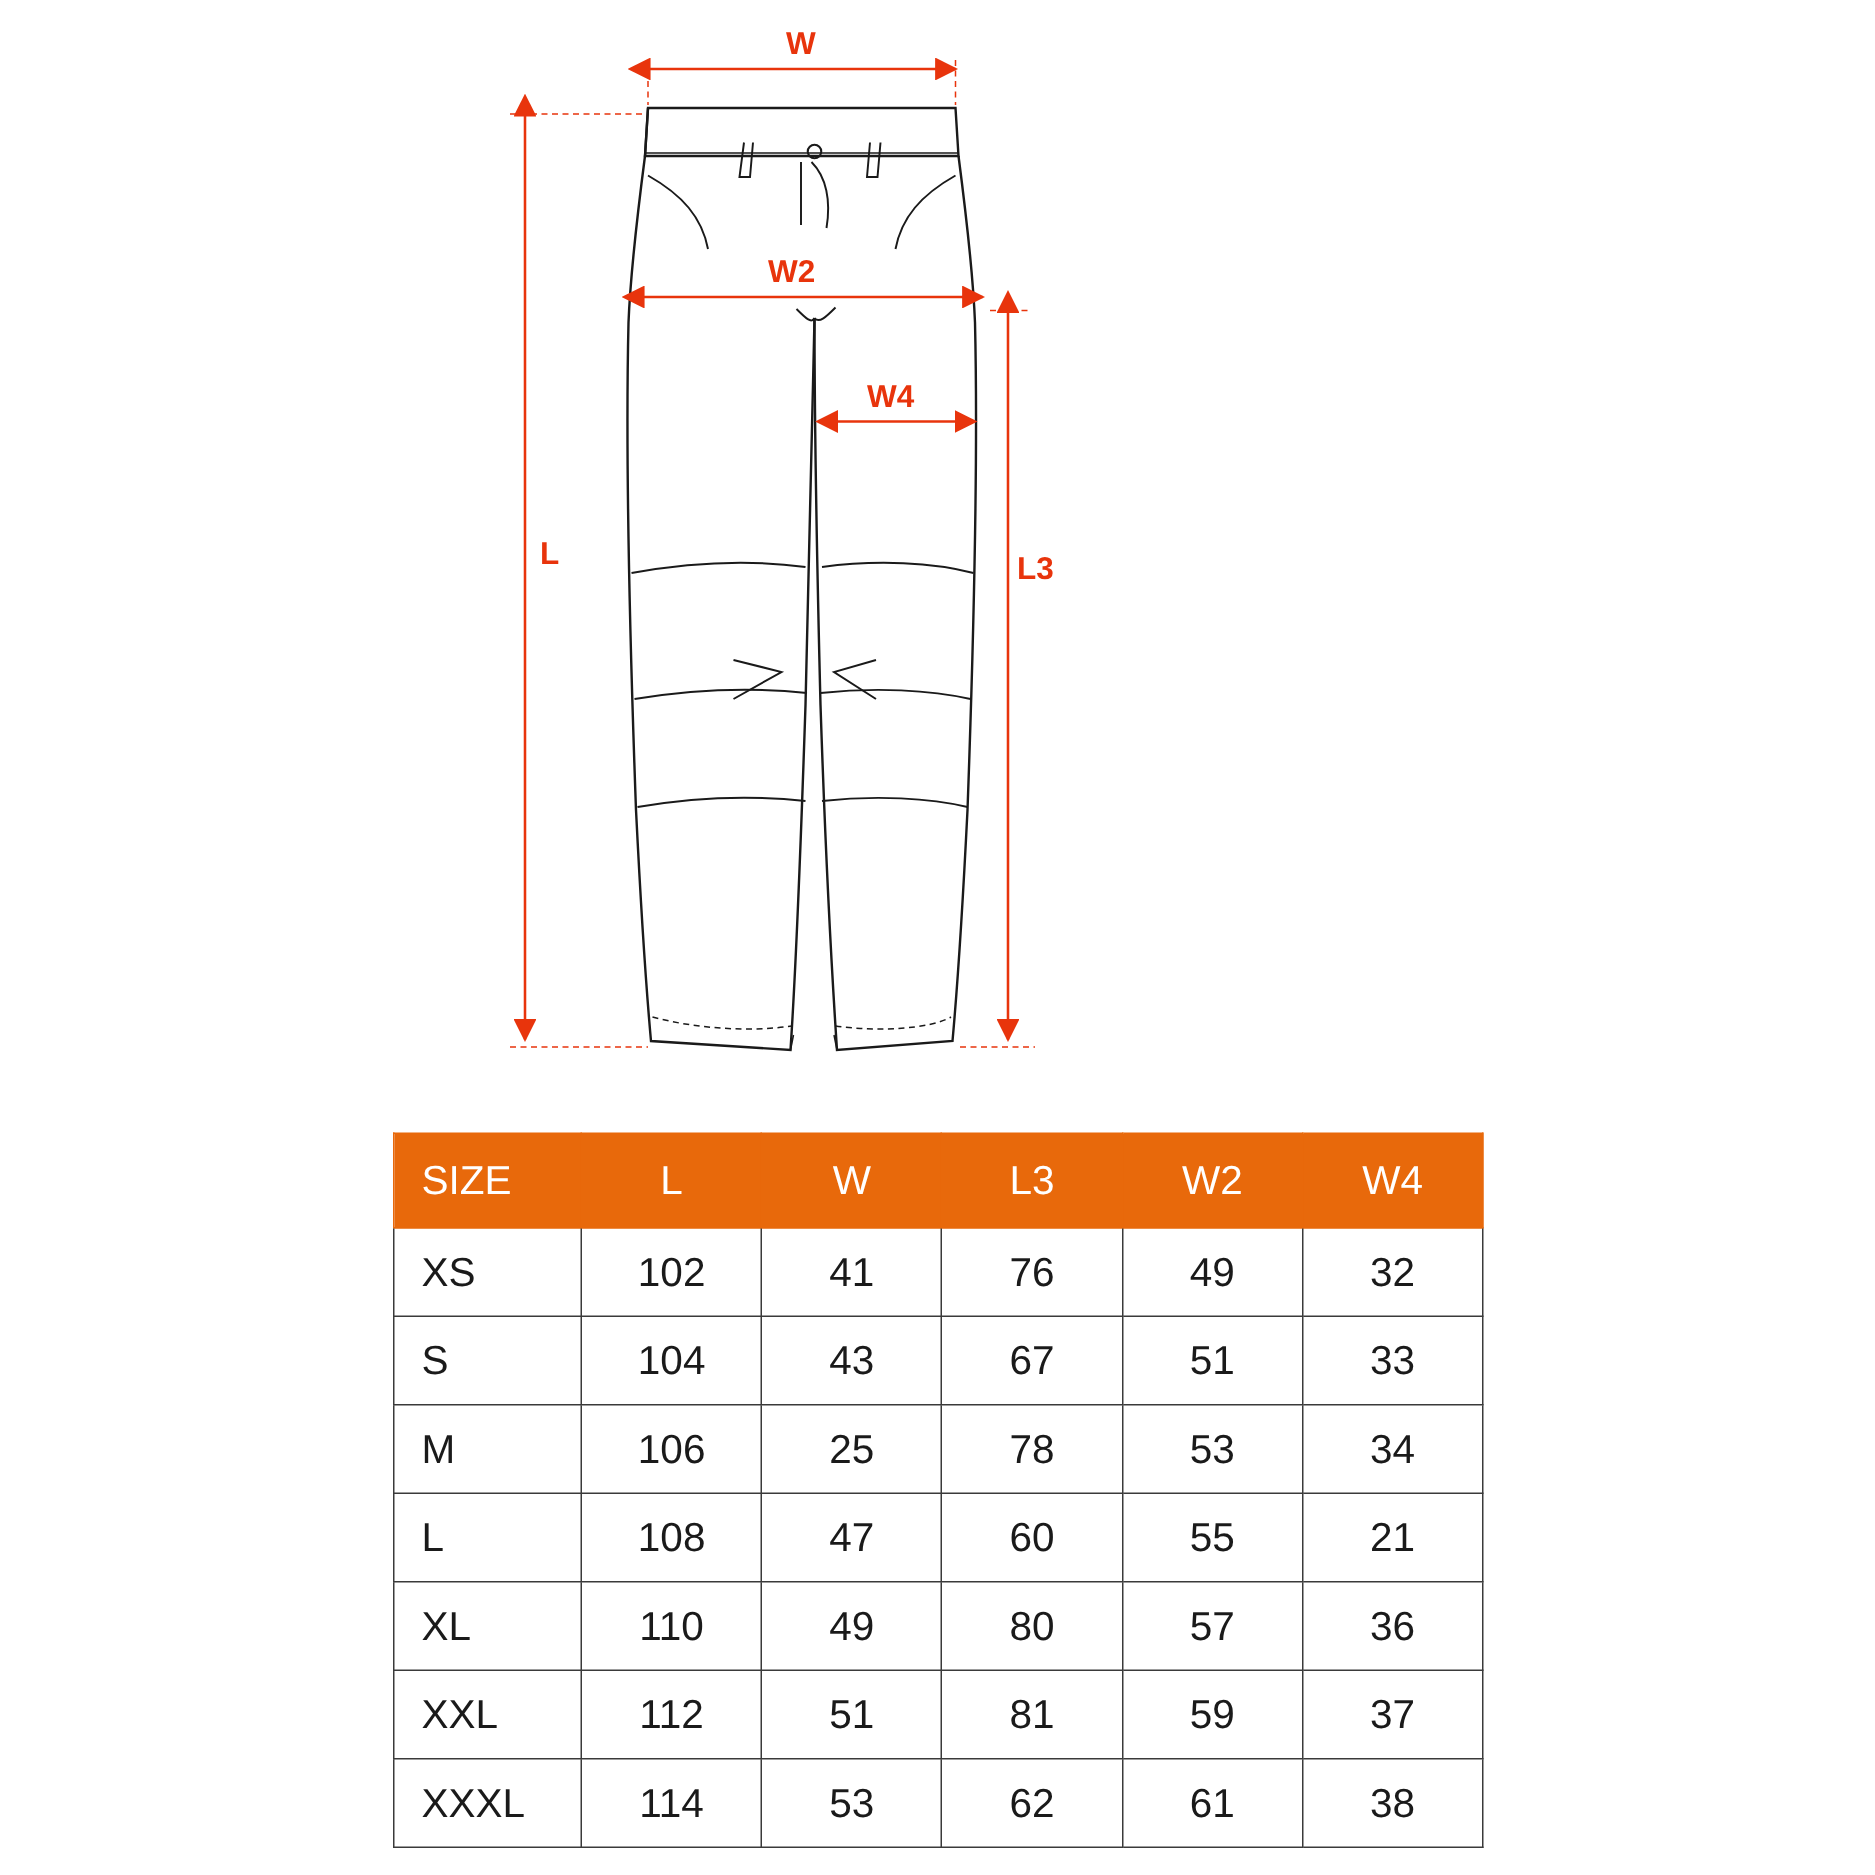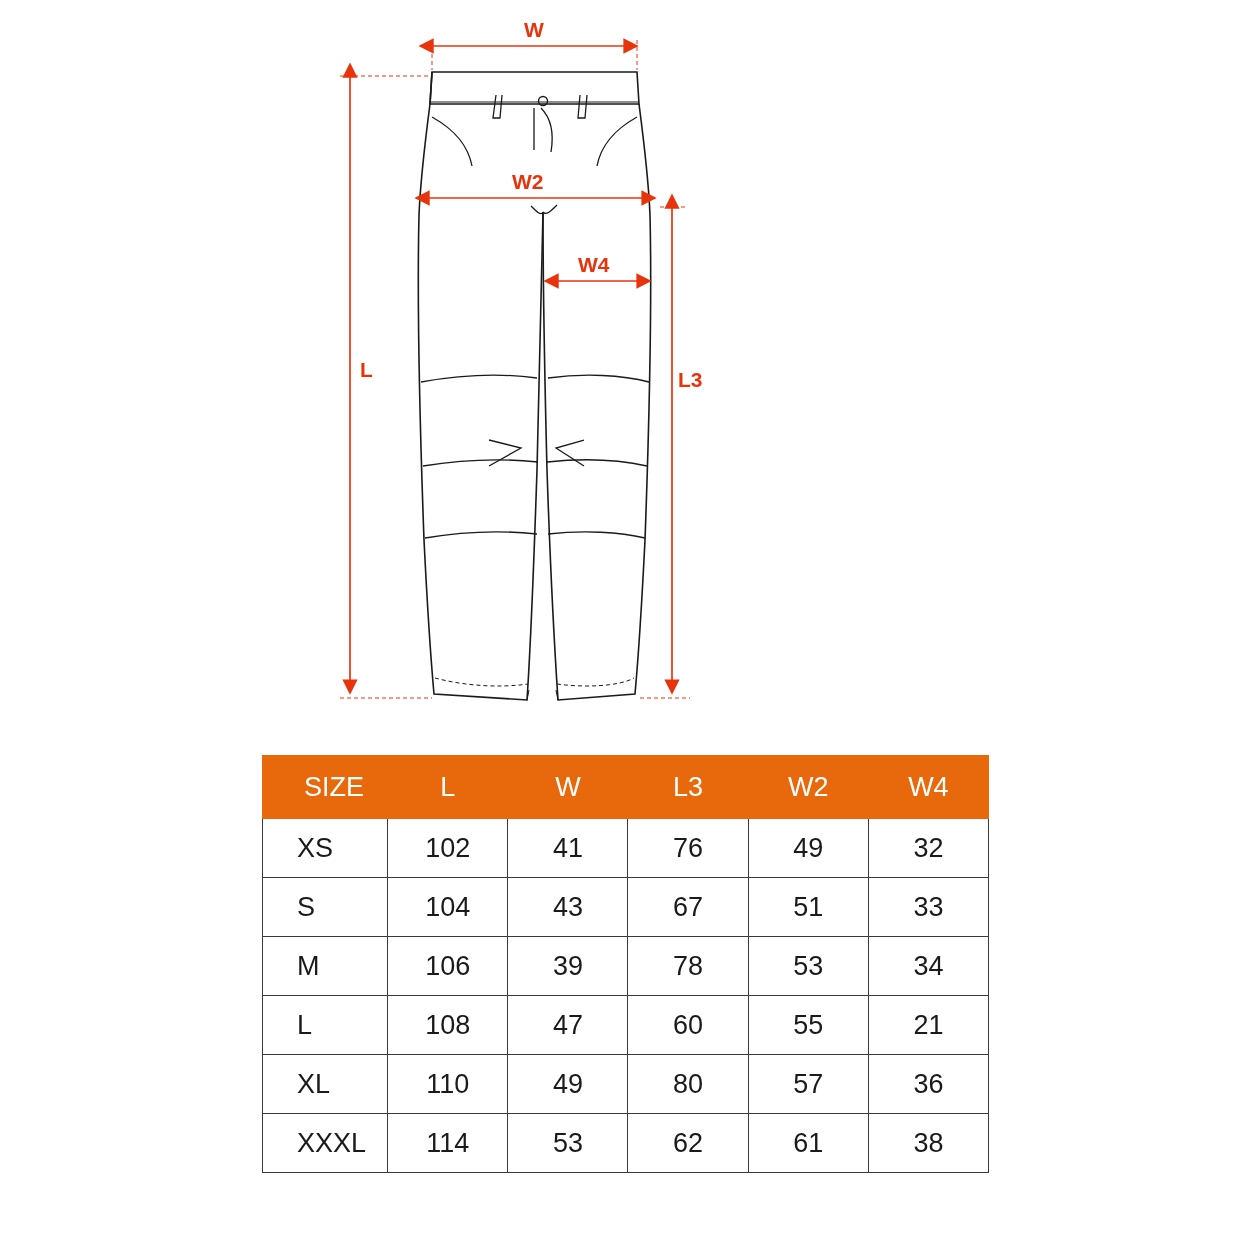--- a/index.html
+++ b/index.html
@@ -62,27 +62,27 @@
     font-weight: normal;
   }
   table.size-table thead th {
     background: #e8690b;
     color: #ffffff;
     font-size: 27px;
     border: 1px solid #e8690b;
     height: 62px;
   }
   table.size-table thead th.size-head {
-    text-align: center;
+    text-align: left;
     padding-left: 18px;
     margin-left: 24px;
   }
   table.size-table tbody td.size-cell {
     text-align: left;
-    padding-left: 34px;
+    padding-left: 18px;
   }
   col.c-size { width: 125px; }
   col.c-data { width: 120px; }
 </style>
 </head>
 <body>
 
 <div id="page">
 
   <div id="diagram-area">
@@ -210,21 +210,21 @@
           <td class="size-cell">S</td>
           <td>104</td>
           <td>43</td>
           <td>67</td>
           <td>51</td>
           <td>33</td>
         </tr>
         <tr>
           <td class="size-cell">M</td>
           <td>106</td>
-          <td>39</td>
+          <td>25</td>
           <td>78</td>
           <td>53</td>
           <td>34</td>
         </tr>
         <tr>
           <td class="size-cell">L</td>
           <td>108</td>
           <td>47</td>
           <td>60</td>
           <td>55</td>
@@ -232,20 +232,28 @@
         </tr>
         <tr>
           <td class="size-cell">XL</td>
           <td>110</td>
           <td>49</td>
           <td>80</td>
           <td>57</td>
           <td>36</td>
         </tr>
         <tr>
+          <td class="size-cell">XXL</td>
+          <td>112</td>
+          <td>51</td>
+          <td>81</td>
+          <td>59</td>
+          <td>37</td>
+        </tr>
+        <tr>
           <td class="size-cell">XXXL</td>
           <td>114</td>
           <td>53</td>
           <td>62</td>
           <td>61</td>
           <td>38</td>
         </tr>
       </tbody>
     </table>
   </div>

